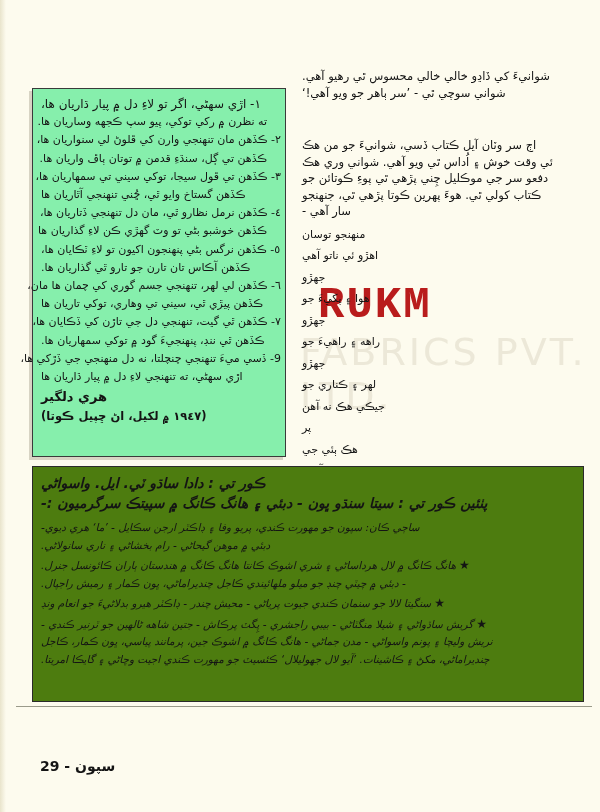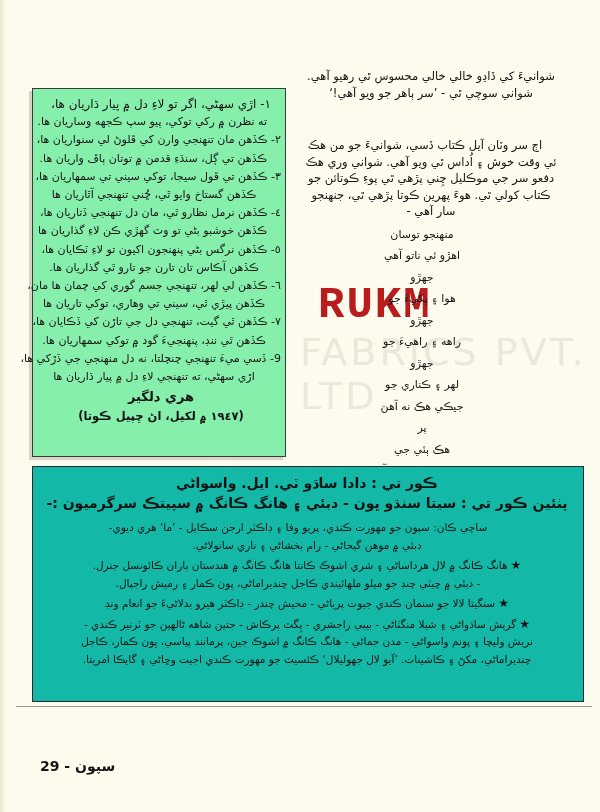--- a/index.html
+++ b/index.html
@@ -20,21 +20,21 @@
       font-family: Liberation Mono, monospace;
       color: #b91c1c; font-weight: bold; font-size: 44px; letter-spacing: 2px;
       z-index: 0;
     }
     .watermark2 {
       position: absolute; left: 300px; top: 330px;
       font-family: "DejaVu Sans", sans-serif;
       color: #ece8d8; font-size: 38px; letter-spacing: 3px;
       z-index: 0;
     }
-    .rtl { direction: rtl; text-align: center; unicode-bidi: embed; }
+    .rtl { direction: rtl; text-align: left; unicode-bidi: embed; }
 
     
     .right-col {
       position: absolute; left: 302px; top: 68px; width: 258px;
       z-index: 1;
     }
     .prose p {
       margin: 0; font-size: 11.5px; line-height: 16.5px;
     }
     .prose .para2 { text-indent: 12px; margin-top: 36px; }
@@ -67,21 +67,22 @@
       font-size: 11.5px; line-height: 18px; font-weight: bold;
     }
 
     
     .credits-box {
       position: absolute; left: 32px; top: 466px; width: 552px; height: 236px;
       border: 1.5px solid #2a2a2a;
       box-sizing: border-box;
       padding: 6px 10px 6px 8px;
       z-index: 1;
-      background: #14b8a6;
+      background: #4d7c0f;
+      font-style: italic;
     }
     .credits-box .cover-line {
       font-size: 14px; font-weight: bold; line-height: 20px; white-space: nowrap;
     }
     .credits-box .back-cover-line {
       font-size: 14px; font-weight: bold; line-height: 20px; white-space: nowrap;
       margin-bottom: 6px;
     }
     .credits-box .item {
       font-size: 10.5px; line-height: 17.5px; margin-bottom: 3px;

